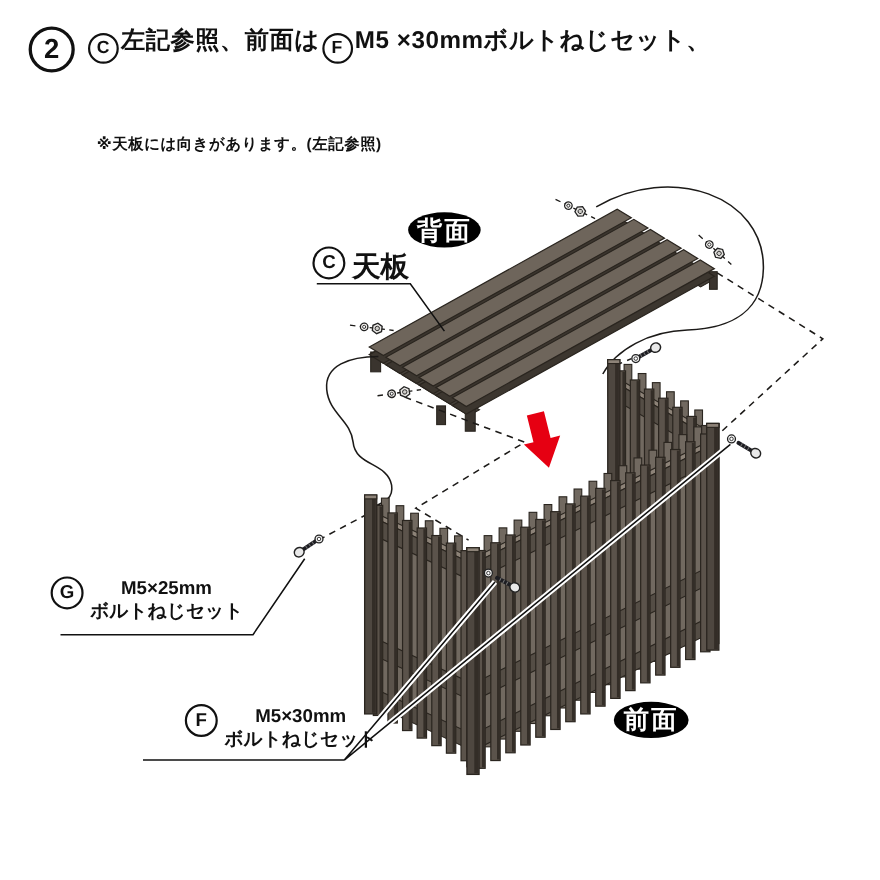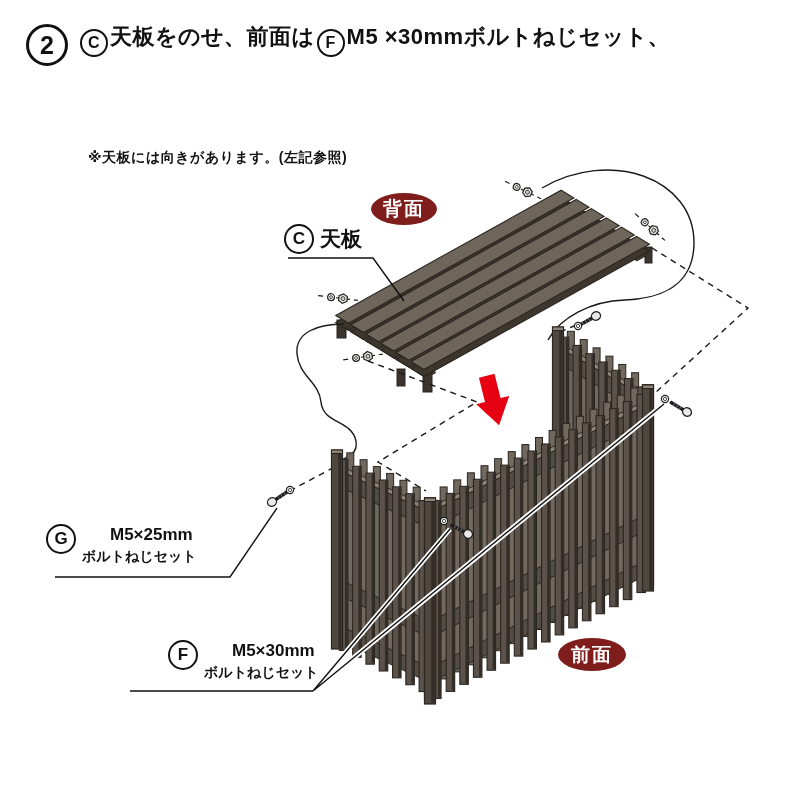--- a/index.html
+++ b/index.html
@@ -10,38 +10,38 @@
   .overlay{position:absolute;z-index:2;}
   
   .step{left:26px;top:22px;display:flex;align-items:flex-start;gap:10px;}
   .stepnum{width:36px;height:36px;border:3px solid #111;border-radius:50%;
      display:flex;align-items:center;justify-content:center;
      font-size:25px;font-weight:bold;flex:0 0 auto;margin-top:2px;}
   .steptext{font-size:22px;font-weight:bold;line-height:29px;letter-spacing:.5px;}
   .mk{display:inline-flex;width:24px;height:24px;border:2.4px solid #111;border-radius:50%;
      align-items:center;justify-content:center;font-size:16px;font-weight:bold;
      vertical-align:-4px;margin:0 2px;background:#fff;}
-  .note{left:88px;top:122px;font-size:14px;font-weight:bold;letter-spacing:.5px;margin-top:27px;}
+  .note{left:88px;top:122px;font-size:14px;font-weight:bold;letter-spacing:.5px;}
   
-  .face-badge{background:#7f1d1d;color:#fff;border-radius:50%;
+  .face-badge{background:#000000;color:#fff;border-radius:50%;
      display:flex;align-items:center;justify-content:center;
-     font-size:19px;font-weight:bold;letter-spacing:2px;}
+     font-size:23px;font-weight:bold;letter-spacing:2px;}
   .badge-back{left:371px;top:193px;width:66px;height:32px;}
   .badge-front{left:558px;top:638px;width:68px;height:33px;}
   
   .part-label{display:flex;align-items:flex-start;gap:6px;}
   .part-mk{width:26px;height:26px;border:2.6px solid #111;border-radius:50%;
      display:flex;align-items:center;justify-content:center;
      font-size:17px;font-weight:bold;flex:0 0 auto;background:#fff;}
   .label-c{left:284px;top:224px;}
-  .label-c .ptxt{font-size:21px;font-weight:bold;margin-top:1px;}
+  .label-c .ptxt{font-size:26px;font-weight:bold;margin-top:1px;}
   .label-g{left:46px;top:524px;}
   .label-f{left:168px;top:640px;}
   .spec{font-size:17px;font-weight:bold;line-height:22px;margin-left:28px;}
-  .pname{font-size:14px;font-weight:bold;line-height:20px;}
+  .pname{font-size:17px;font-weight:bold;line-height:20px;}
 </style>
 </head>
 <body>
 
 <div id="stage">
 
   <svg id="diagram" width="800" height="800" viewBox="0 0 800 800">
       <g>
         <polygon points="339.3,324.6 426.3,377.9 435.9,372.5 348.9,319.2" fill="#453f39" stroke="#2a251f" stroke-width="1"></polygon>
         <polygon points="549.9,207.6 636.9,260.8 646.5,255.5 559.5,202.2" fill="#453f39" stroke="#2a251f" stroke-width="1"></polygon>
@@ -278,21 +278,21 @@
           <circle cx="578" cy="326" r="1.6" fill="#fff" stroke="#222" stroke-width="0.8"></circle>
         </g>
       </g>
       <polygon points="-8,-26 8,-26 8,-1 17,-1 0,25 -17,-1 -8,-1" transform="translate(493,401) rotate(-14)" fill="#e60012"></polygon>
     </svg>
 
   <div class="overlay step">
     <div class="stepnum">2</div>
     <div class="steptext">
       <div>
-        <span class="mk">C</span><span>天板をのせ、前面は</span><span class="mk">F</span><span>M5 ×30mmボルトねじセット、</span>
+        <span class="mk">C</span><span>左記参照、前面は</span><span class="mk">F</span><span>M5 ×30mmボルトねじセット、</span>
       </div>
     </div>
   </div>
 
   <div class="overlay note">※天板には向きがあります。(左記参照)</div>
 
   <div class="overlay face-badge badge-back">背面</div>
   <div class="overlay face-badge badge-front">前面</div>
 
   <div class="overlay part-label label-c">

